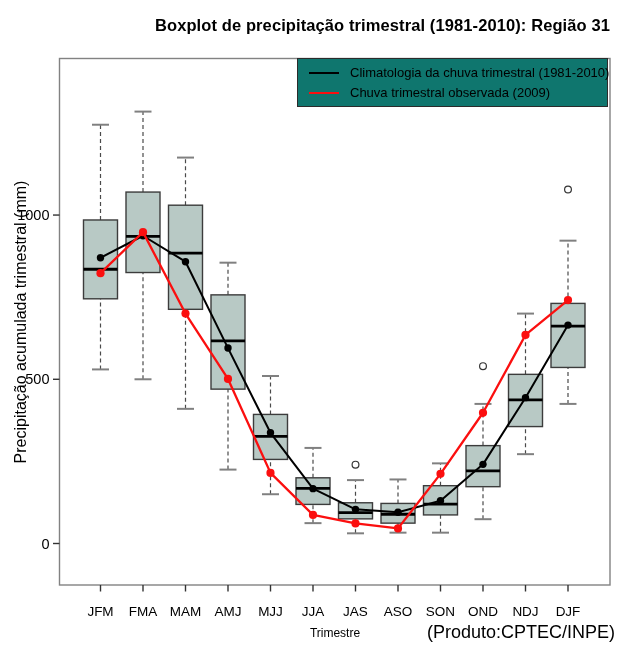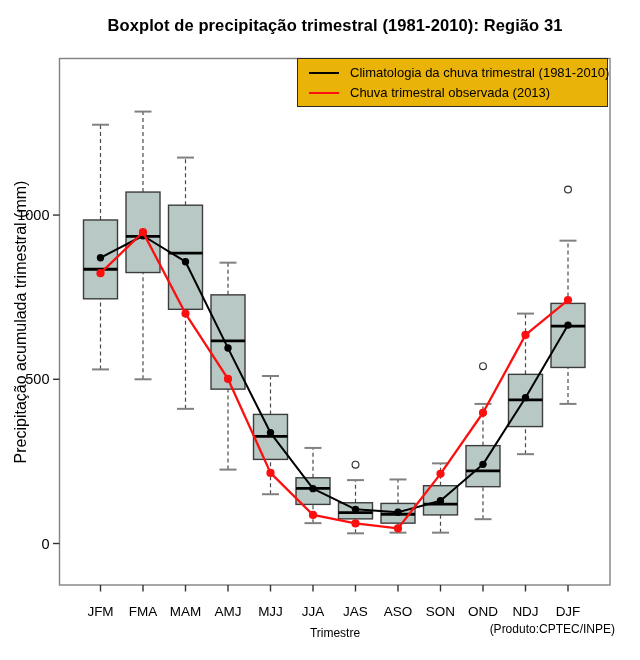--- a/index.html
+++ b/index.html
@@ -1,28 +1,28 @@
 <!DOCTYPE html>
 <html><head>
 <meta charset="utf-8">
 <style>
   html,body{margin:0;padding:0;background:#fff;}
   .chart{position:relative;width:640px;height:660px;background:#ffffff;overflow:hidden;
          font-family:"Liberation Sans",sans-serif;}
-  .title{position:absolute;left:60px;top:16px;width:550px;text-align:center;
+  .title{position:absolute;left:60px;top:16px;width:550px;text-align:right;
          font-size:16.5px;font-weight:bold;color:#000;letter-spacing:0.1px;}
   .ylab{position:absolute;left:21px;top:322px;transform:translate(-50%,-50%) rotate(-90deg);
         white-space:nowrap;font-size:16px;color:#000;}
   .xlab{position:absolute;left:60px;top:626px;width:550px;text-align:center;
         font-size:12px;color:#000;}
   .product{position:absolute;left:400px;top:622px;width:215px;text-align:right;
-           font-size:12px;color:#000;}
+           font-size:18px;color:#000;}
   svg#plot-svg{position:absolute;left:0;top:0;width:640px;height:660px;}
   svg#plot-svg text{font-family:"Liberation Sans",sans-serif;}
-  .legend{position:absolute;left:297px;top:58px;width:311px;height:49px;background:#eab308;
+  .legend{position:absolute;left:297px;top:58px;width:311px;height:49px;background:#0f766e;
           border:1px solid #2b2b2b;box-sizing:border-box;display:flex;flex-direction:column;
           justify-content:center;gap:5px;}
   .lrow{display:flex;align-items:center;padding-left:11px;}
   .lline{display:inline-block;width:30px;height:0;border-top:2.4px solid #000;flex:none;}
   .ltext{font-size:13px;color:#000;padding-left:11px;white-space:nowrap;}
 </style>
 </head>
 <body>
 
 <div class="chart">
@@ -164,19 +164,19 @@
       <circle cx="568" cy="300.11855" r="4.1" fill="#fb0f0f"></circle>
     </svg>
 
   <div class="legend">
     <div class="lrow">
       <span class="lline" style="border-top-color: rgb(0, 0, 0);"></span>
       <span class="ltext">Climatologia da chuva trimestral (1981-2010)</span>
     </div>
     <div class="lrow">
       <span class="lline" style="border-top-color: rgb(251, 15, 15);"></span>
-      <span class="ltext">Chuva trimestral observada (2013)</span>
+      <span class="ltext">Chuva trimestral observada (2009)</span>
     </div>
   </div>
 
   <div class="xlab">Trimestre</div>
   <div class="product">(Produto:CPTEC/INPE)</div>
 </div>
 
 </body></html>

